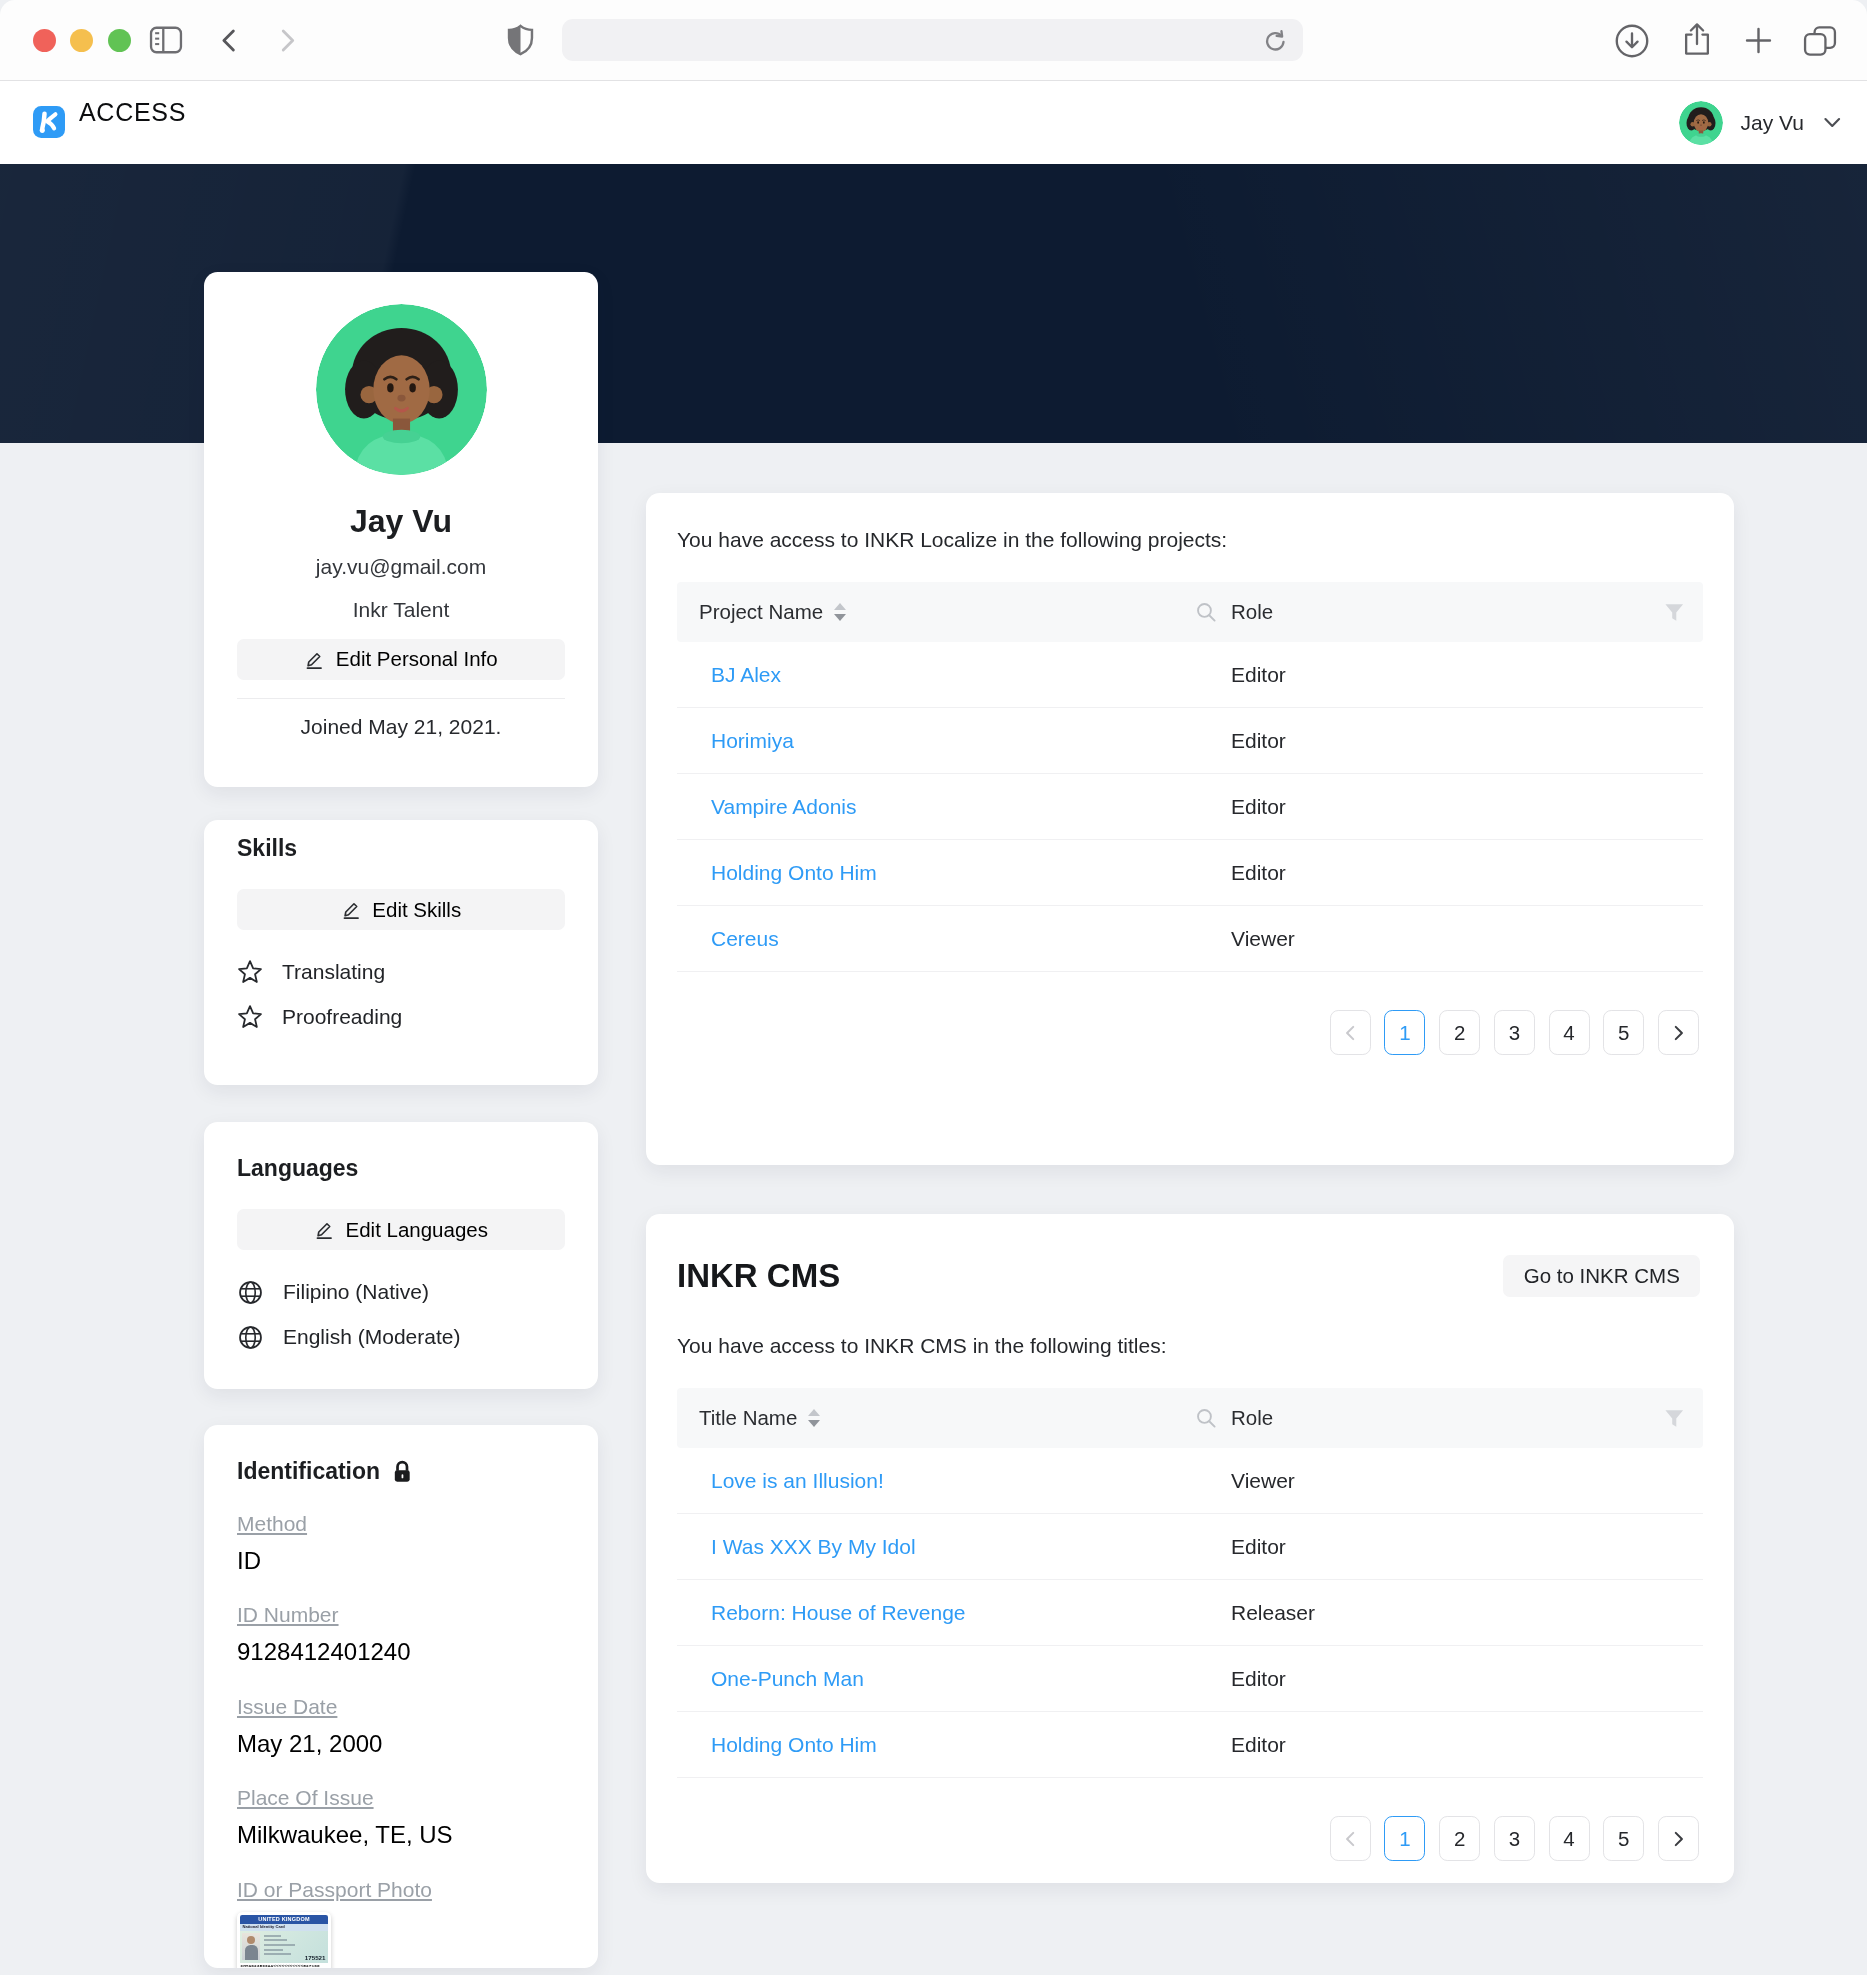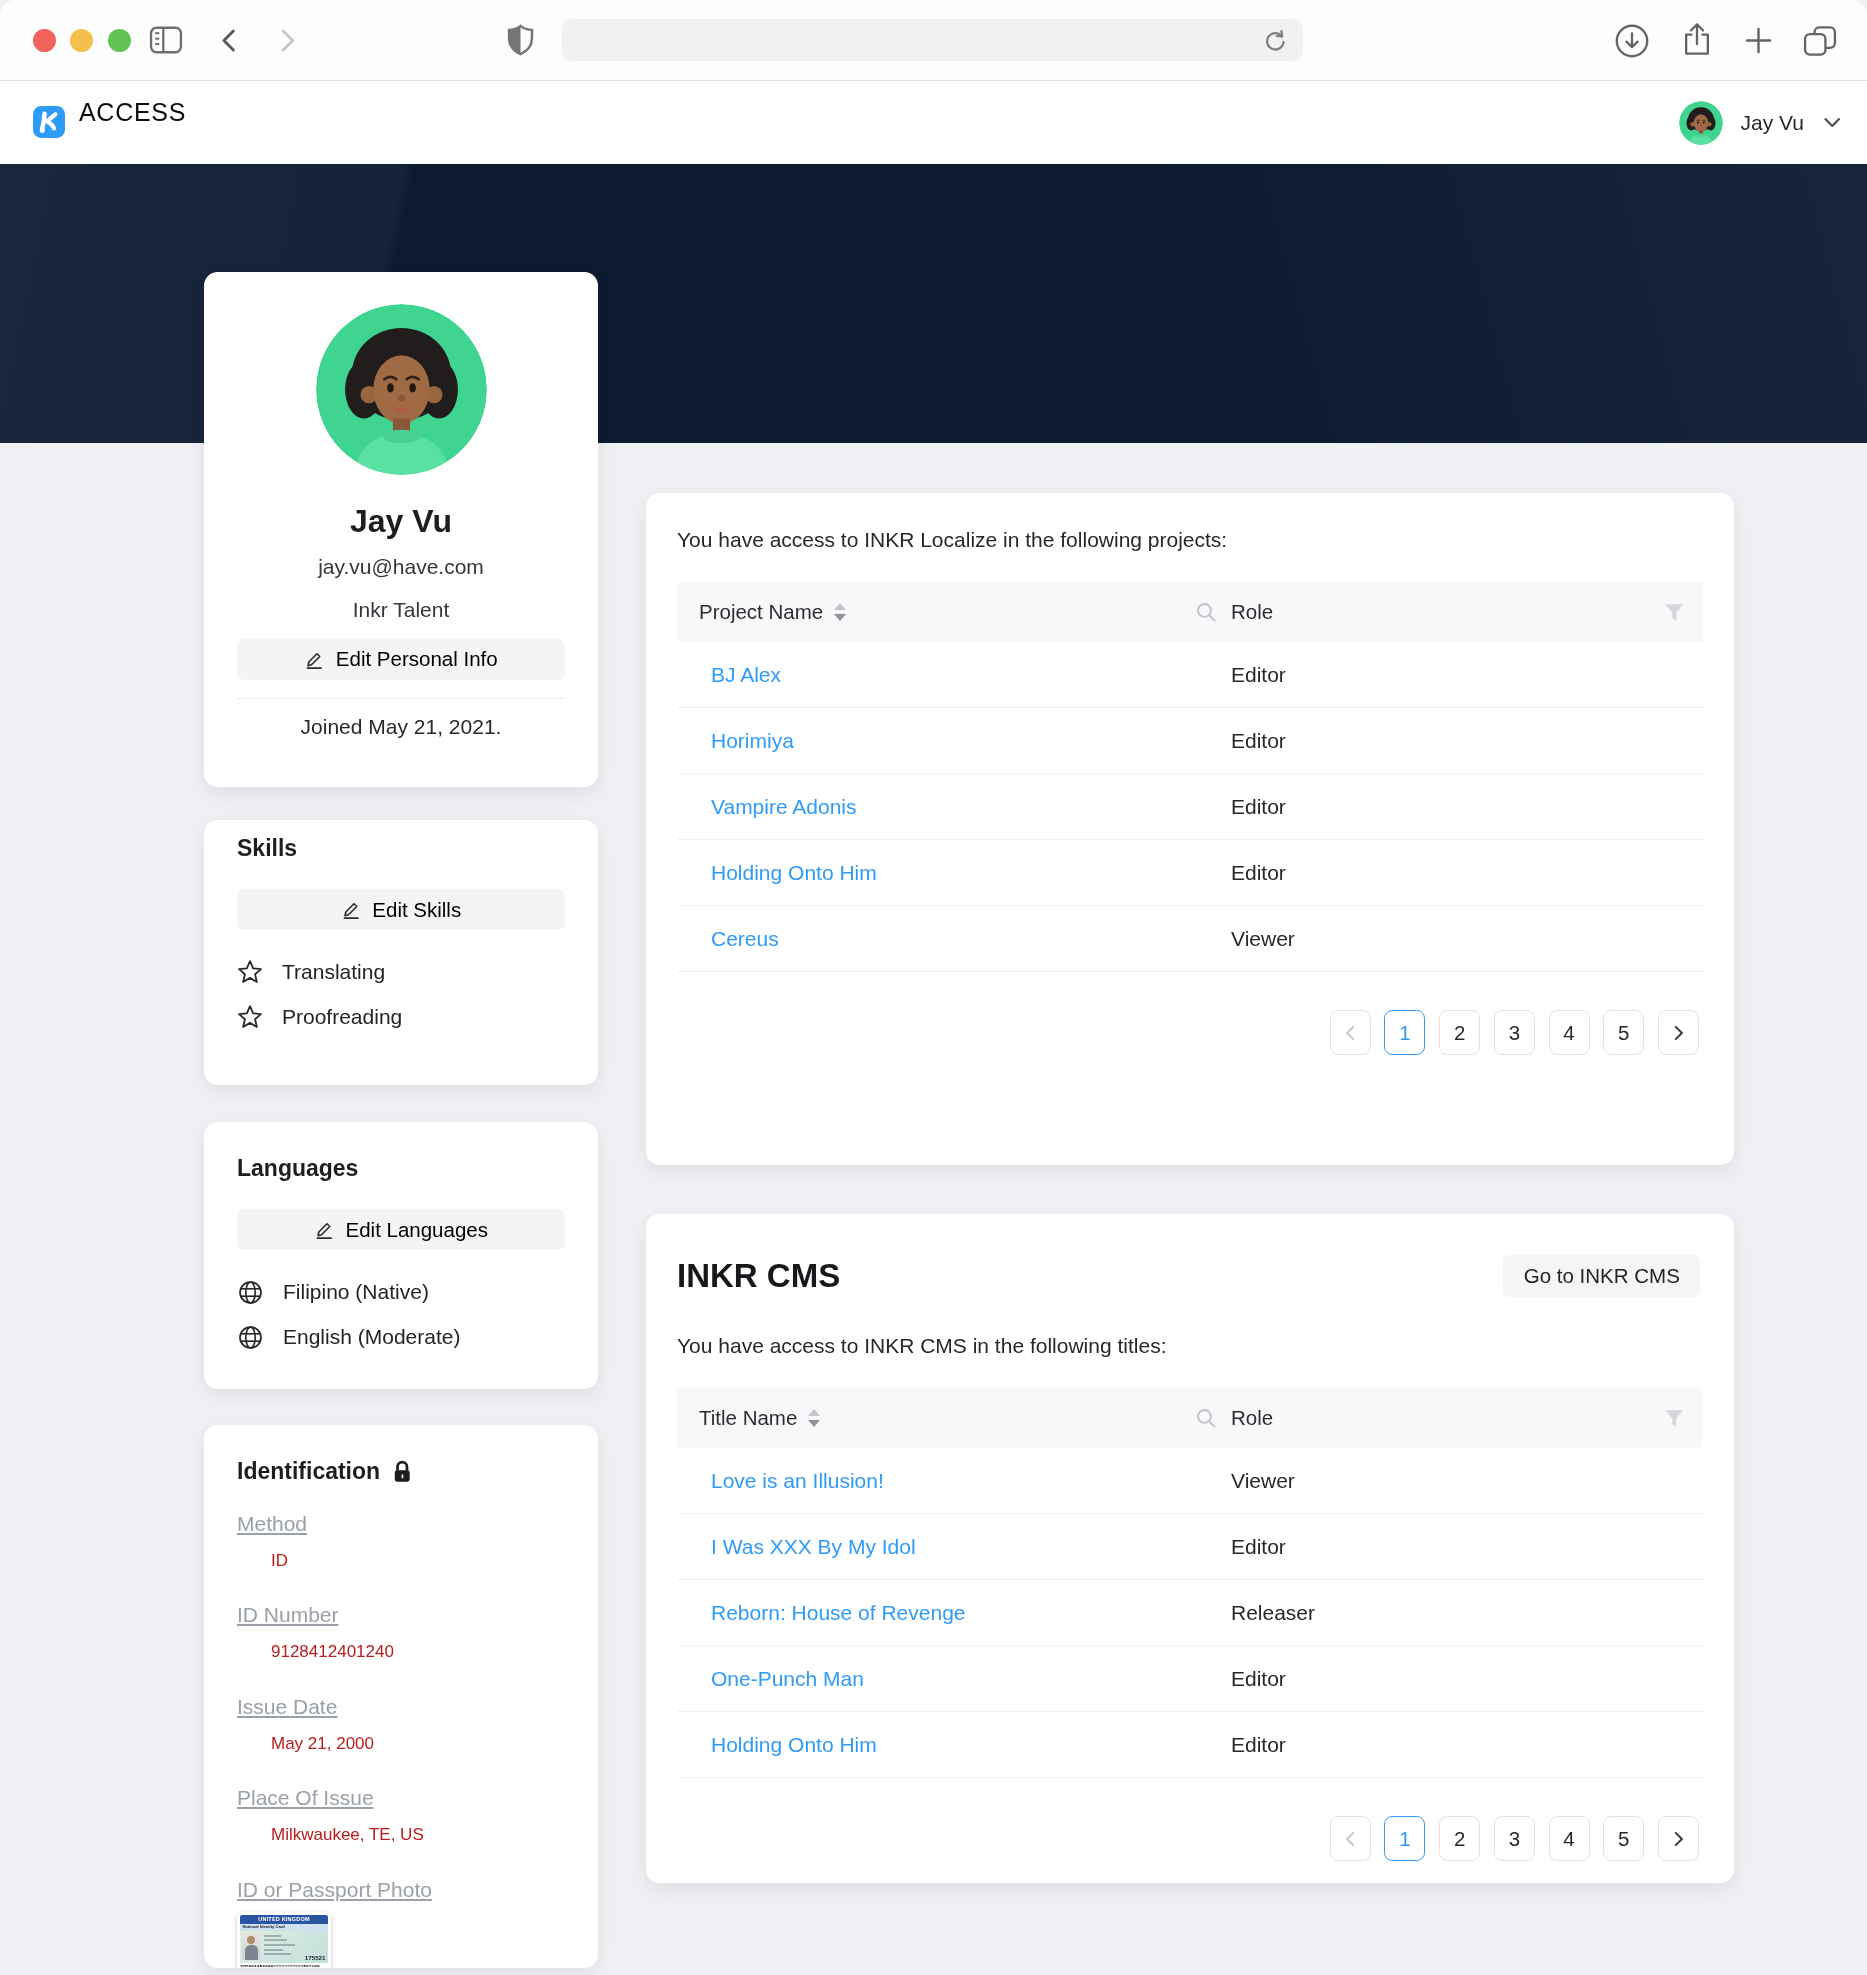--- a/index.html
+++ b/index.html
@@ -61,21 +61,21 @@
 
   #lang-card { top:1122px; height:267px; }
   #lang-card .sec-title { margin-top:33px; }
   #lang-card .btn { margin-top:27px; }
 
   
   #id-card { top:1425px; height:543px; overflow:hidden; }
   #id-card .sec-title { margin-top:33px; }
   .fld-label { margin-top:30px; font-size:21px; color:#9aa0a7; line-height:24.6px;text-decoration:underline; }
   .fld-label.first { margin-top:27px; }
-  .fld-value { margin-top:12.3px; font-size:17px; color:#b91c1c; line-height:24.6px;margin-left:34px; }
+  .fld-value { margin-top:12.3px; font-size:24px; color:#000000; line-height:24.6px; }
 
   
   .idthumb { margin-top:9.6px; width:94px; height:67px; background:#fff; border-radius:5.5px;
              box-shadow:0 2.1px 5.5px rgba(0,0,0,.22); padding:2.7px 3.4px; position:relative; font-weight:bold; }
   .idthumb .hdr { height:9px; background:#2a55a5; border-radius:2.1px 2.1px 0 0; color:#fff; font-size:5.5px;
                   text-align:center; line-height:9px; letter-spacing:0.2px; }
   .idthumb .sub { height:6.8px; background:#cfe0ef; font-size:4.1px; color:#223; display:flex; justify-content:space-between; padding:0 2.1px; line-height:6.8px; }
   .idthumb .bodyx { height:32px; background:linear-gradient(135deg,#dfeee0 0%, #cfe6df 55%, #c4e0dc 100%); position:relative; }
   .idthumb .photo { position:absolute; left:2.1px; top:2.1px; width:18px; height:27px; background:linear-gradient(#e8e4dc,#cbd2d6); }
   .idthumb .photo::before { content:""; position:absolute; left:4.8px; top:3.4px; width:8.2px; height:8.2px; border-radius:50%; background:#b08a6c; }
@@ -233,21 +233,21 @@
 
   <div class="hero"></div>
 
   <div class="card lcard" id="profile-card">
     <div class="avatar-lg">
       <svg width="171" height="171" viewBox="0 0 250 250">
           <use href="#avatar-art"></use>
         </svg>
     </div>
     <div class="pname">Jay Vu</div>
-    <div class="pemail">jay.vu@have.com</div>
+    <div class="pemail">jay.vu@gmail.com</div>
     <div class="porg">Inkr Talent</div>
     <button class="btn profile-btn">
       <svg width="20.5" height="20.5" viewBox="0 0 30 30">
         <path d="M7 19 L19 7 L23 11 L11 23 L6 24.5 Z" fill="none" stroke="#2b2d31" stroke-width="2.4" stroke-linejoin="round"></path>
         <line x1="5" y1="28" x2="25" y2="28" stroke="#2b2d31" stroke-width="2.4" stroke-linecap="round"></line>
       </svg>
       <span>Edit Personal Info</span>
     </button>
     <div class="pdivider"></div>
     <div class="joined">Joined May 21, 2021.</div>

